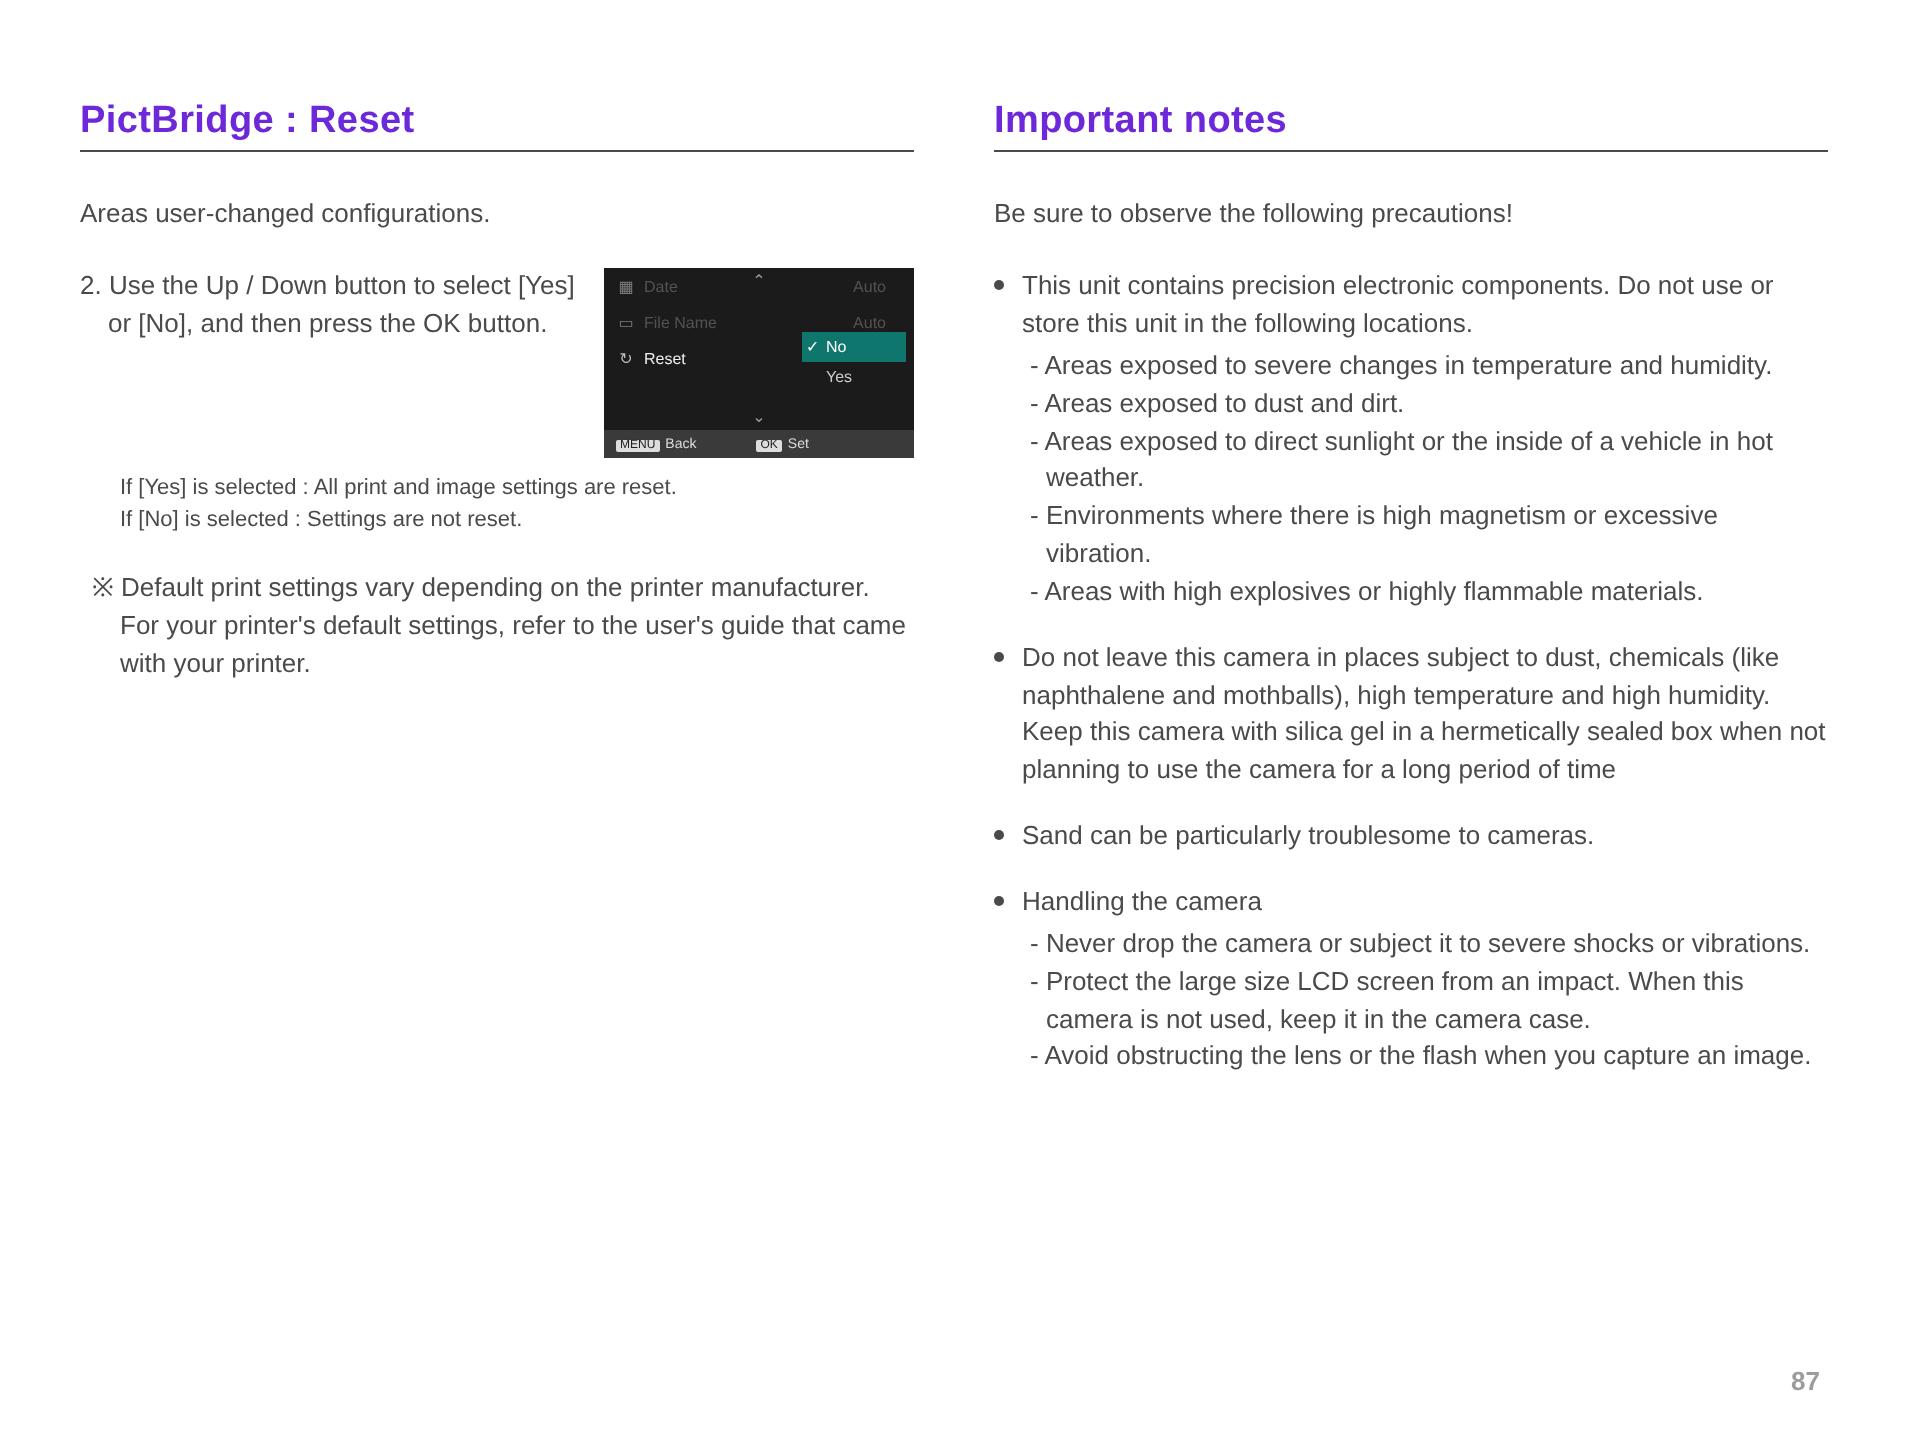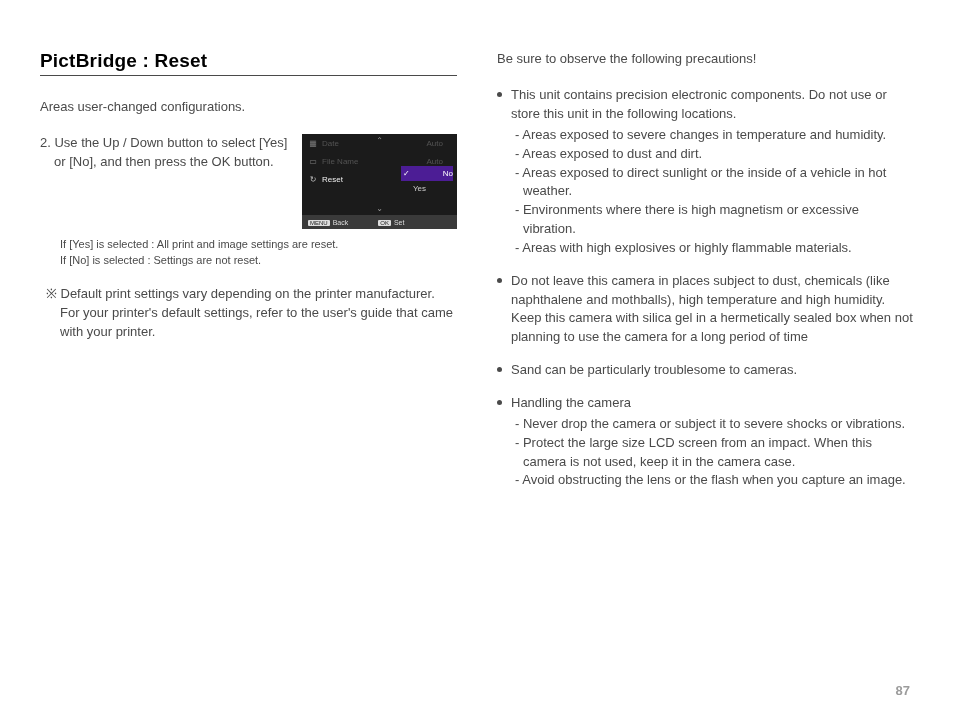--- a/index.html
+++ b/index.html
@@ -13,21 +13,21 @@
     padding: 50px 40px 30px 40px;
   }
   .page {
     display: flex;
     gap: 40px;
   }
   .col { flex: 1; }
   h1 {
     font-size: 19px;
     font-weight: bold;
-    color: #000000;
+    color: #6d28d9;
     border-bottom: 1.5px solid #4a4a4a;
     padding-bottom: 3px;
     margin-bottom: 22px;
     letter-spacing: 0.2px;
   }
   .intro {
     font-size: 13px;
     margin-bottom: 18px;
     line-height: 1.4;
   }
@@ -73,23 +73,22 @@
     width:52px;
   }
   .screenshot .opt {
     height:15px; line-height:15px;
     padding-left:12px;
     color:#ccc;
     font-size:8px;
     position:relative;
   }
   .screenshot .opt.sel {
-    background:#4c1d95;
+    background:#0f766e;
     color:#fff;
-    text-align:right;
   }
   .screenshot .opt.sel::before{
     content:"✓";
     position:absolute; left:2px; top:0;
     font-size:8px;
   }
   .screenshot .footer {
     position:absolute;
     bottom:0; left:0; right:0;
     height:14px;
@@ -198,20 +197,21 @@
 
     <div class="cond">
       <div>If [Yes] is selected : All print and image settings are reset.</div>
       <div>If [No] is selected  : Settings are not reset.</div>
     </div>
 
     <p class="note">※ Default print settings vary depending on the printer manufacturer. For your printer's default settings, refer to the user's guide that came with your printer.</p>
   </div>
 
   <div class="col">
+    <h1>Important notes</h1>
     <p class="intro">Be sure to observe the following precautions!</p>
     <ul class="bullets" id="bullets">
         <li>
           <div>This unit contains precision electronic components. Do not use or store this unit in the following locations.</div>
           <div class="sublist">
             <div class="sub">- Areas exposed to severe changes in temperature and humidity.</div>
             <div class="sub">- Areas exposed to dust and dirt.</div>
             <div class="sub">- Areas exposed to direct sunlight or the inside of a vehicle in hot weather.</div>
             <div class="sub">- Environments where there is high magnetism or excessive vibration.</div>
             <div class="sub">- Areas with high explosives or highly flammable materials.</div>

